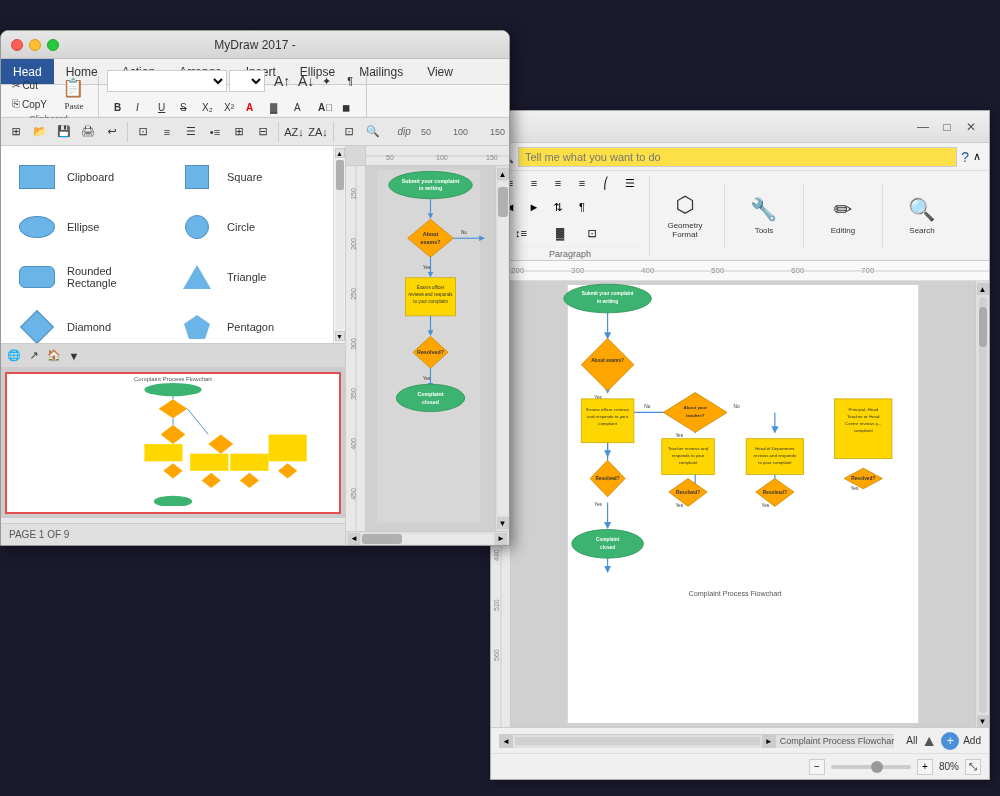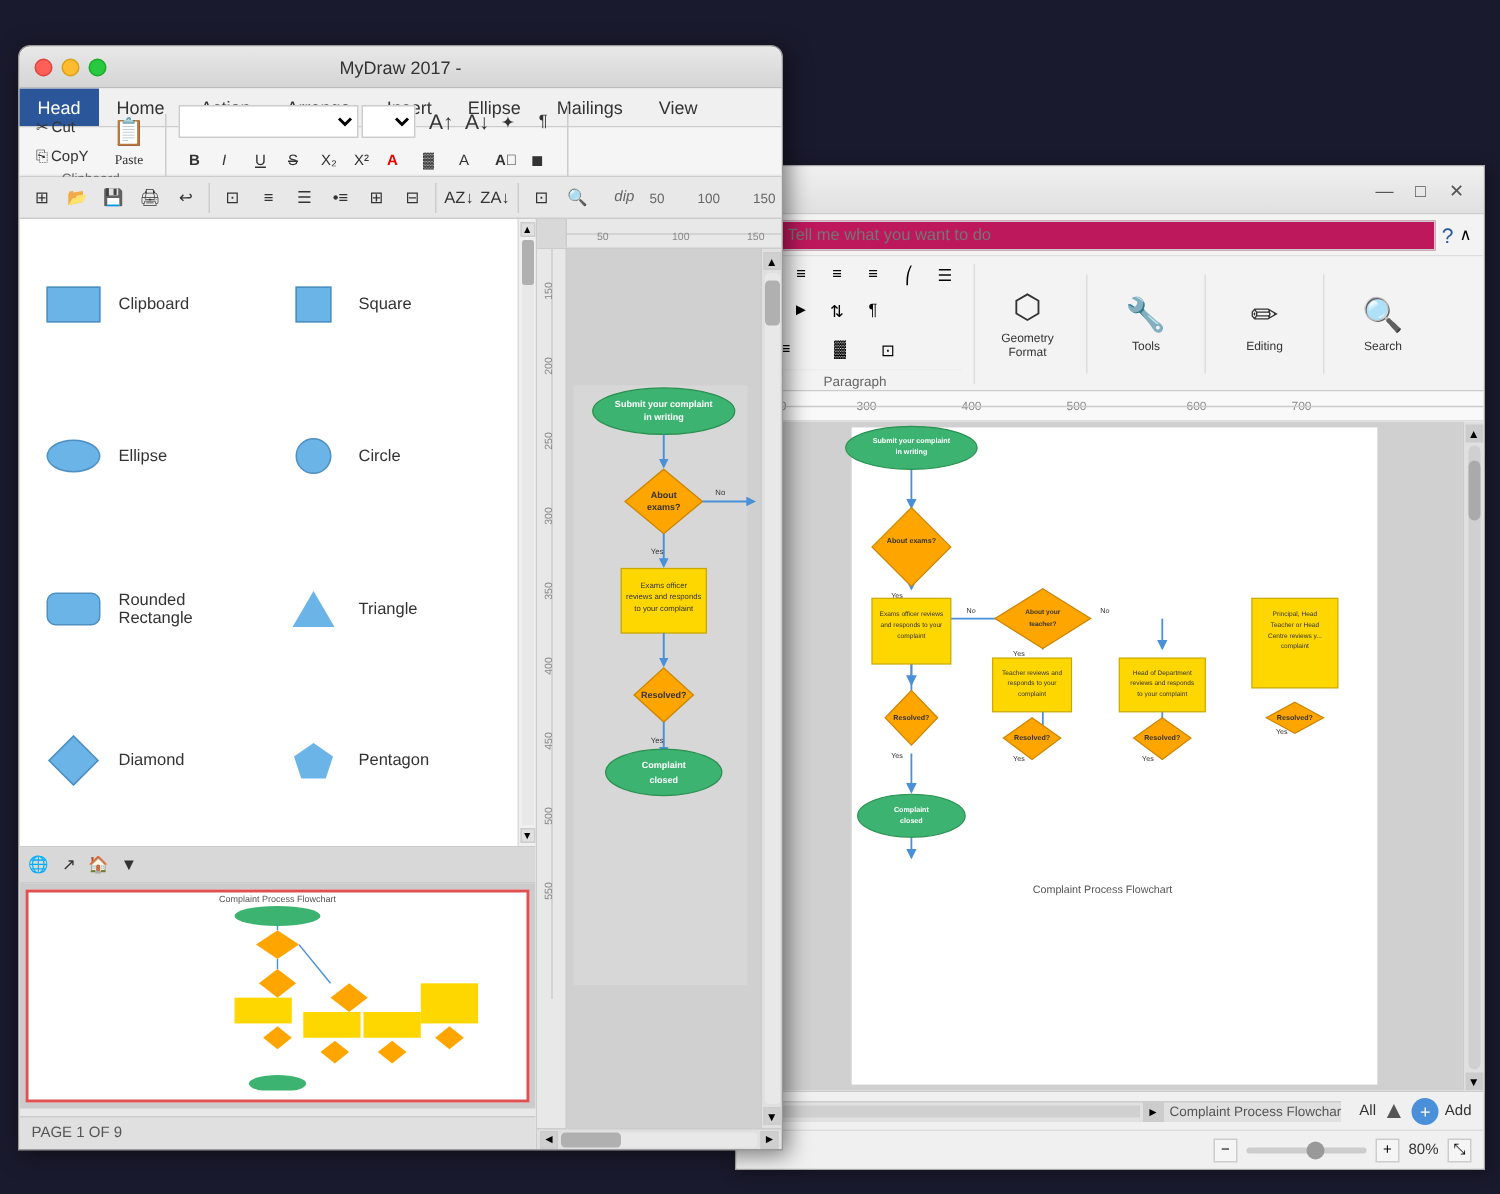--- a/index.html
+++ b/index.html
@@ -46,21 +46,21 @@
       padding: 0 8px;
       border-bottom: 1px solid #ddd;
       flex-shrink: 0;
     }
     .word-search-box {
       flex: 1;
       height: 20px;
       border: 1px solid #ccc;
       padding: 0 6px;
       font-size: 11px;
-      background: #be185d;
+      background: #fde047;
     }
     .word-ribbon {
       background: #f3f3f3;
       height: 90px;
       border-bottom: 1px solid #ccc;
       display: flex;
       align-items: center;
       padding: 4px 8px;
       gap: 8px;
       flex-shrink: 0;
@@ -109,23 +109,23 @@
       border-radius: 50%;
       position: absolute;
       top: -4px;
       left: 50%;
     }
 
     
     .mydraw-window {
       position: absolute;
       top: 30px;
-      left: 12px;
+      left: 0;
       width: 510px;
-      height: 737px;
+      height: 516px;
       background: #fff;
       border: 1px solid #999;
       box-shadow: 3px 3px 15px rgba(0,0,0,0.5);
       display: flex;
       flex-direction: column;
       border-radius: 8px 8px 0 0;
     }
     .mydraw-titlebar {
       background: linear-gradient(to bottom, #e8e8e8, #d5d5d5);
       height: 28px;

